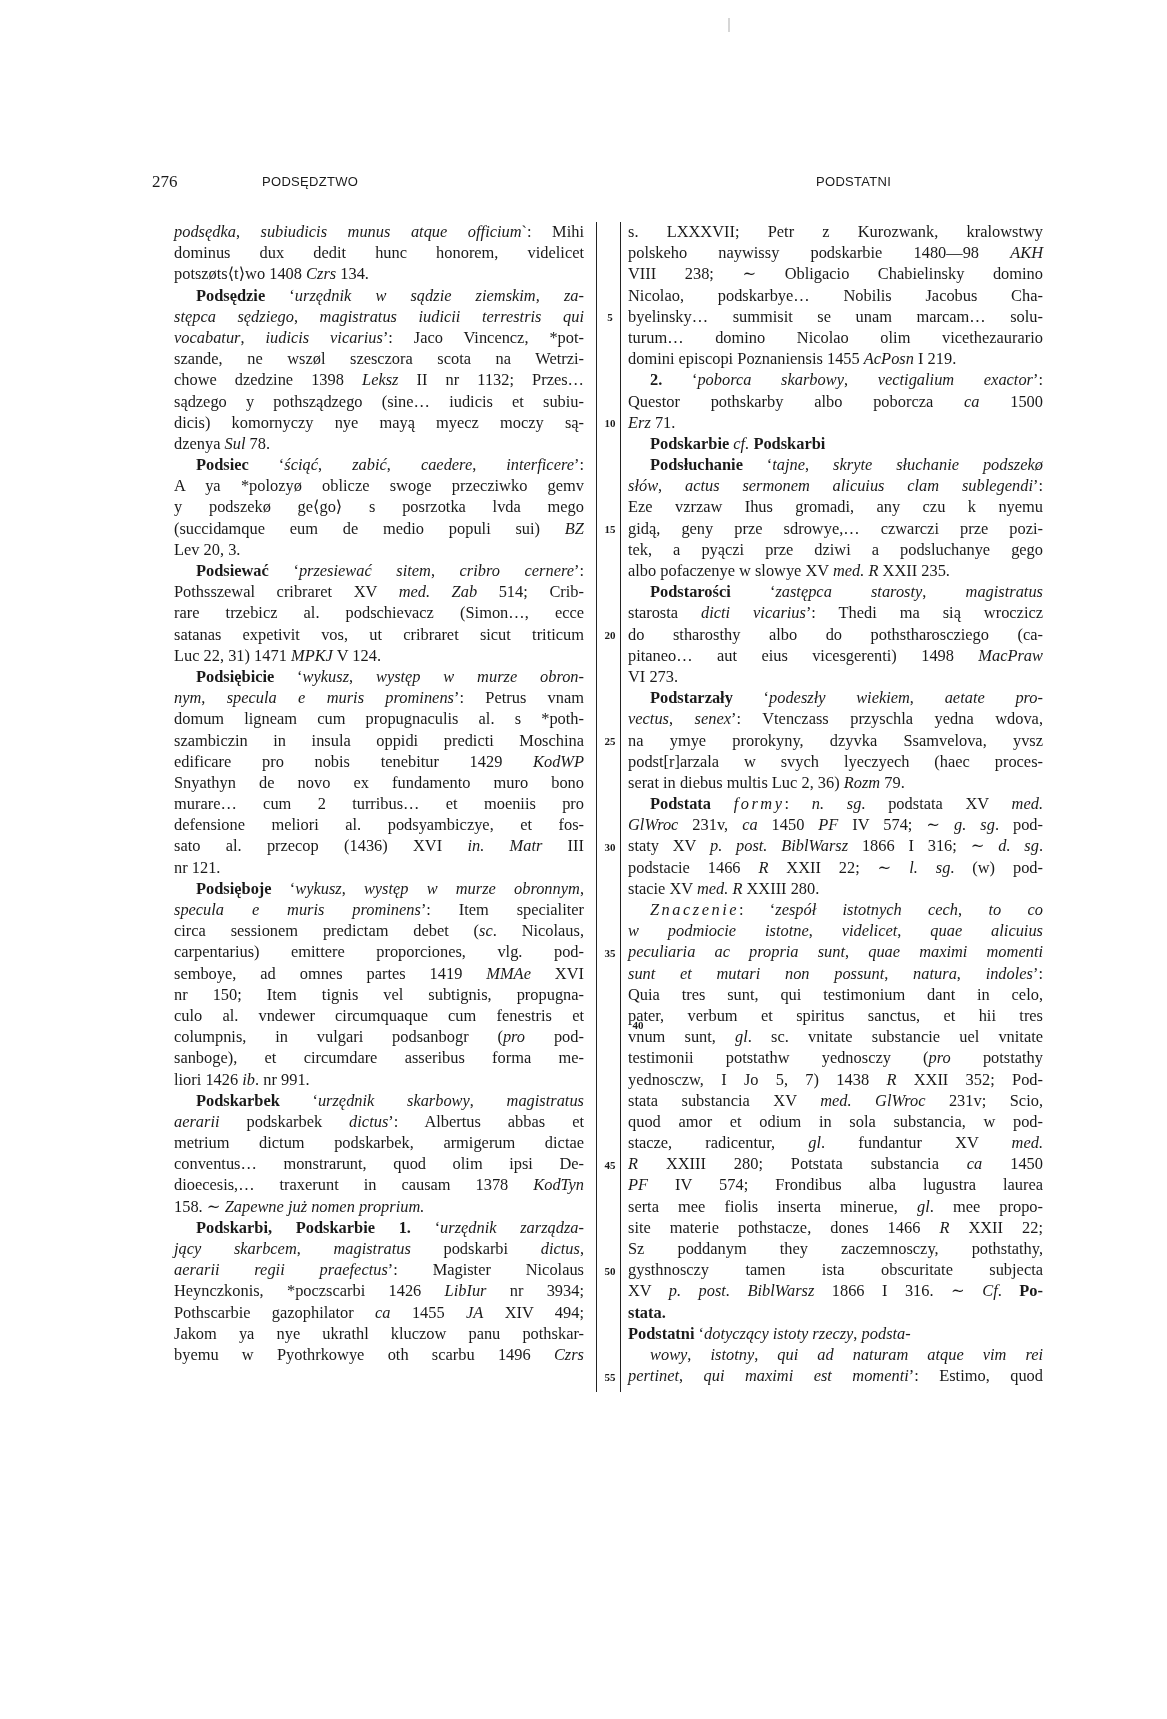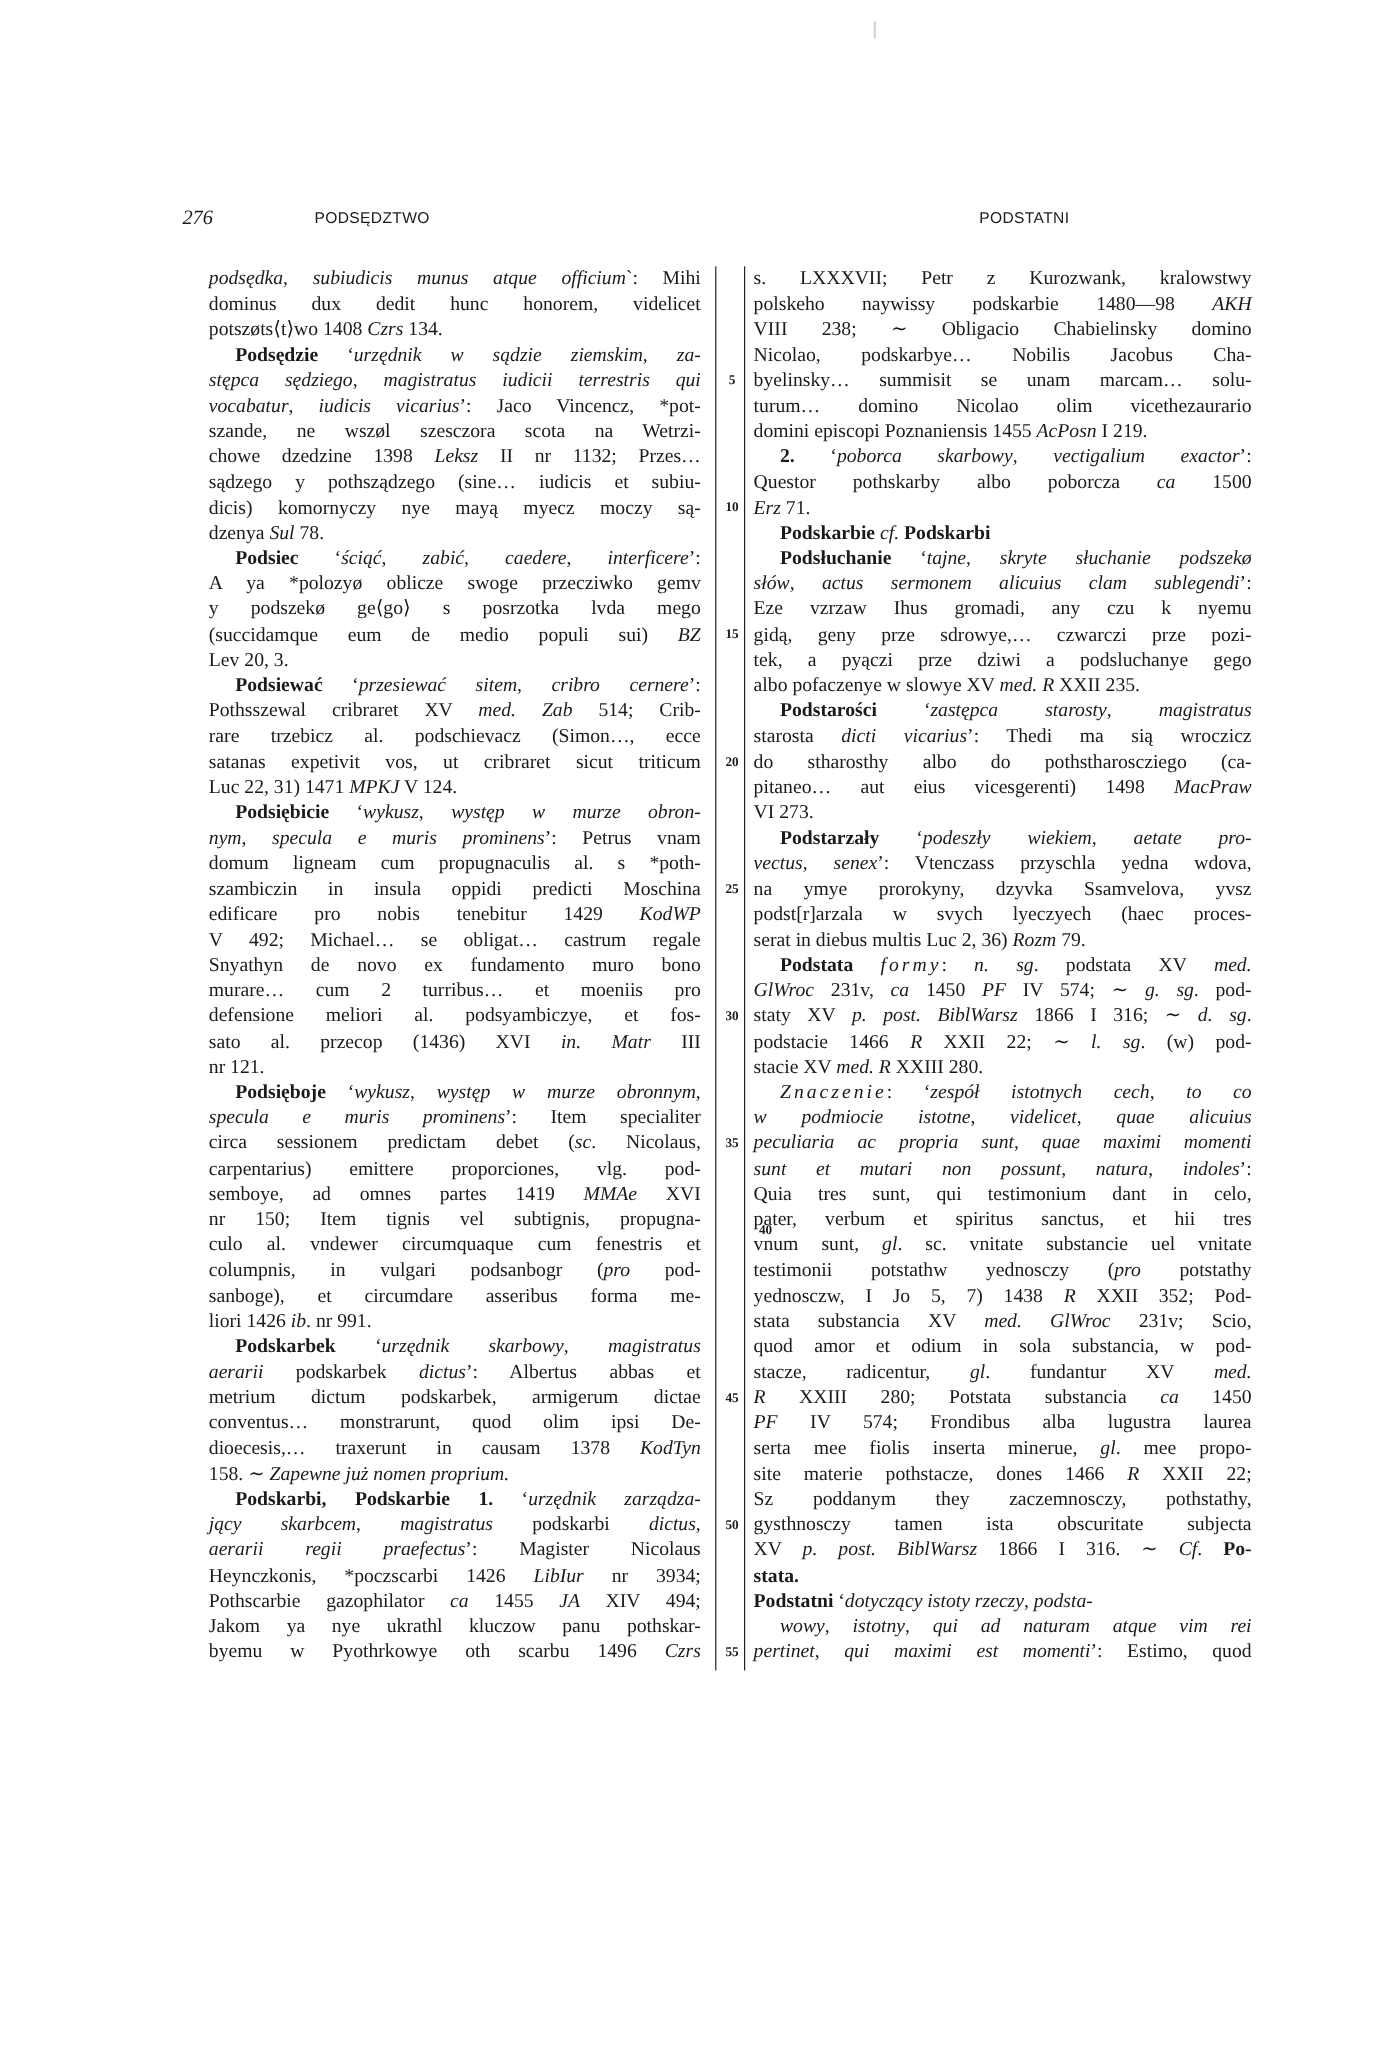--- a/index.html
+++ b/index.html
@@ -5,21 +5,21 @@
   html, body { margin: 0; padding: 0; background: #ffffff; }
   body {
     width: 1167px; height: 1719px; position: relative; overflow: hidden;
     color: #1a1a1a;
     font-family: "Liberation Serif", "DejaVu Serif", serif;
   }
   .page-header {
     position: absolute; top: 172px; left: 152px; width: 900px; height: 24px;
     font-size: 15px;
   }
-  .page-number { position: absolute; left: 0; top: 0; font-size: 17px; font-style: italic; }
+  .page-number { position: absolute; left: 0; top: 0; font-size: 17px; }
   .running-left { position: absolute; left: 110px; top: 2px; font-family: "Liberation Sans", sans-serif; font-size: 13px; letter-spacing: 0.3px; text-align: right; }
   .running-right { position: absolute; left: 664px; top: 2px; font-family: "Liberation Sans", sans-serif; font-size: 13px; letter-spacing: 0.3px; }
 
   .col {
     position: absolute; top: 221px; width: 410px;
     font-size: 16.4px; line-height: 21.2px;
     text-align: justify; hyphens: manual;
   }
   .col-left { left: 174px; }
   .col-right { left: 628px; width: 415px; }
@@ -70,21 +70,20 @@
     <span class="line indent"><b>Podsiewać</b> ʻ<i>przesiewać sitem</i>, <i>cribro cernere</i>ʼ:</span>
     <span class="line">Pothsszewal cribraret XV <i>med. Zab</i> 514; Crib-</span>
     <span class="line">rare trzebicz al. podschievacz (Simon…, ecce</span>
     <span class="line">satanas expetivit vos, ut cribraret sicut triticum</span>
     <span class="line last">Luc 22, 31) 1471 <i>MPKJ</i> V 124.</span>
     <span class="line indent"><b>Podsiębicie</b> ʻ<i>wykusz</i>, <i>występ w murze obron-</i></span>
     <span class="line"><i>nym</i>, <i>specula e muris prominens</i>ʼ: Petrus vnam</span>
     <span class="line">domum ligneam cum propugnaculis al. s *poth-</span>
     <span class="line">szambiczin in insula oppidi predicti Moschina</span>
     <span class="line">edificare pro nobis tenebitur 1429 <i>KodWP</i></span>
-    <span class="line">V 492; Michael… se obligat… castrum regale</span>
     <span class="line">Snyathyn de novo ex fundamento muro bono</span>
     <span class="line">murare… cum 2 turribus… et moeniis pro</span>
     <span class="line">defensione meliori al. podsyambiczye, et fos-</span>
     <span class="line">sato al. przecop (1436) XVI <i>in. Matr</i> III</span>
     <span class="line last">nr 121.</span>
     <span class="line indent"><b>Podsięboje</b> ʻ<i>wykusz</i>, <i>występ w murze obronnym</i>,</span>
     <span class="line"><i>specula e muris prominens</i>ʼ: Item specialiter</span>
     <span class="line">circa sessionem predictam debet (<i>sc</i>. Nicolaus,</span>
     <span class="line">carpentarius) emittere proporciones, vlg. pod-</span>
     <span class="line">semboye, ad omnes partes 1419 <i>MMAe</i> XVI</span>

